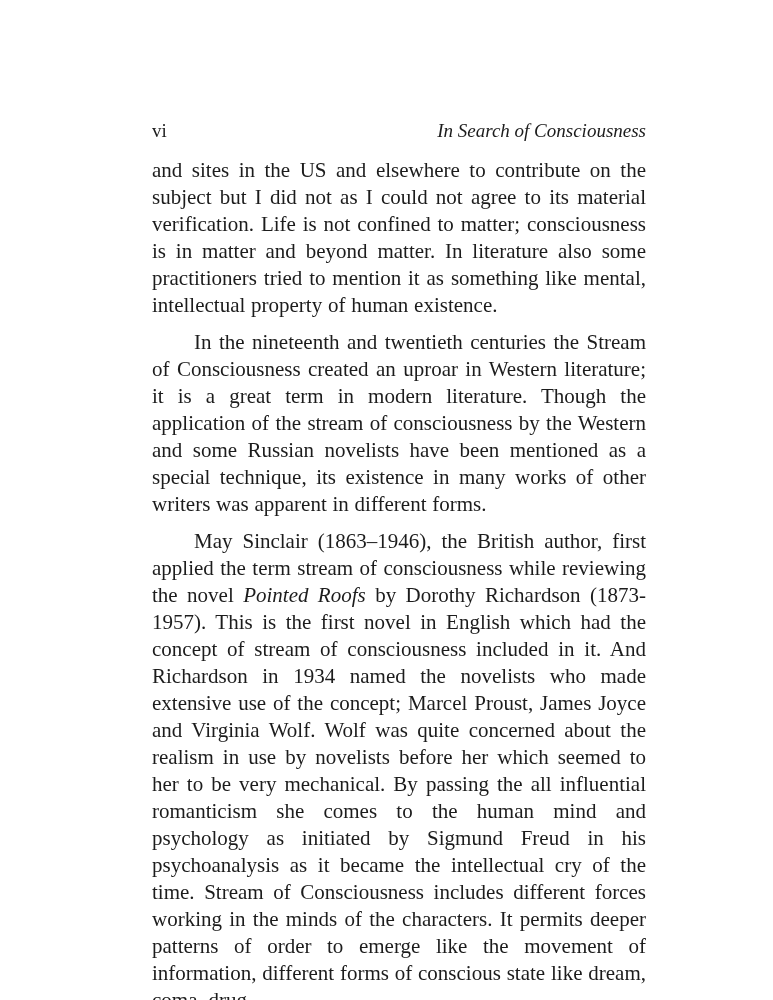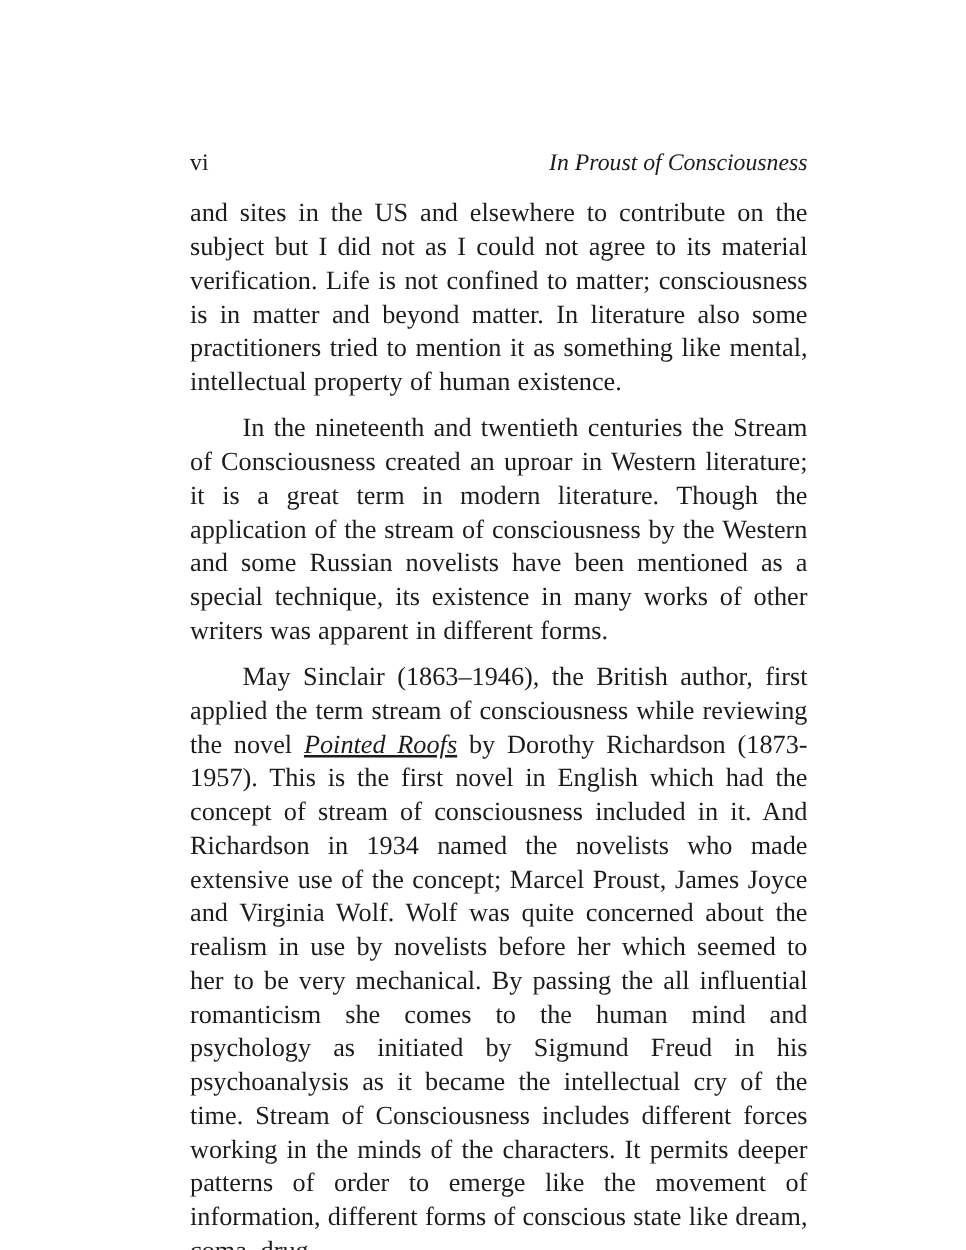--- a/index.html
+++ b/index.html
@@ -43,32 +43,31 @@
     text-align: justify;
     text-justify: inter-word;
     margin: 0 0 10px 0;
     word-spacing: 0.5px;
   }
   .body-text p.indent {
     text-indent: 42px;
   }
   .body-text em {
     font-style: italic;
-    text-decoration: underline;
   }
 </style>
 </head>
 <body>
 
 <div class="page">
   <div class="content">
 
     <div class="running-header">
       <span class="page-number">vi</span>
-      <span class="running-title">In Proust of Consciousness</span>
+      <span class="running-title">In Search of Consciousness</span>
     </div>
 
     <div class="body-text">
 
       <p>and sites in the US and elsewhere to contribute on the subject but I did not as I could not agree to its material verification. Life is not confined to matter; consciousness is in matter and beyond matter. In literature also some practitioners tried to mention it as something like mental, intellectual property of human existence.</p>
 
       <p class="indent">In the nineteenth and twentieth centuries the Stream of Consciousness created an uproar in Western literature; it is a great term in modern literature. Though the application of the stream of consciousness by the Western and some Russian novelists have been mentioned as a special technique, its existence in many works of other writers was apparent in different forms.</p>
 
       <p class="indent"><span>May Sinclair (1863–1946), the British author, first applied the term stream of consciousness while reviewing the novel </span><em>Pointed Roofs</em><span> by Dorothy Richardson (1873-1957). This is the first novel in English which had the concept of stream of consciousness included in it. And Richardson in 1934 named the novelists who made extensive use of the concept; Marcel Proust, James Joyce and Virginia Wolf. Wolf was quite concerned about the realism in use by novelists before her which seemed to her to be very mechanical. By passing the all influential romanticism she comes to the human mind and psychology as initiated by Sigmund Freud in his psychoanalysis as it became the intellectual cry of the time. Stream of Consciousness includes different forces working in the minds of the characters. It permits deeper patterns of order to emerge like the movement of information, different forms of conscious state like dream, coma, drug</span></p>
 

